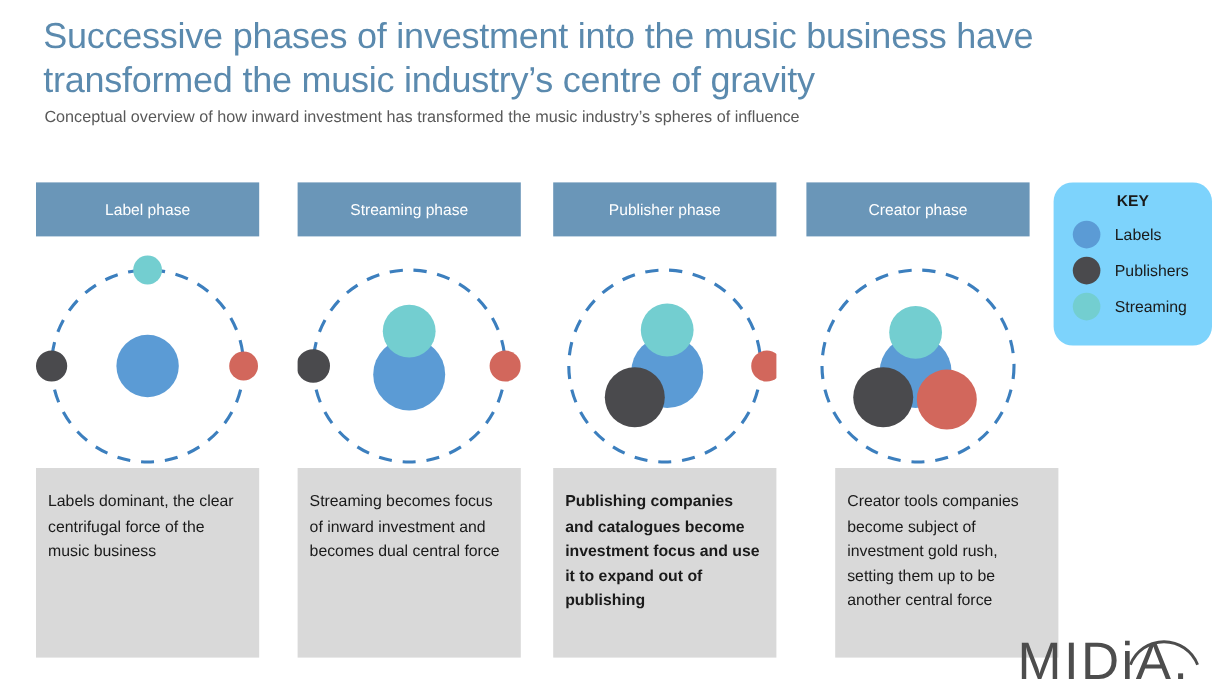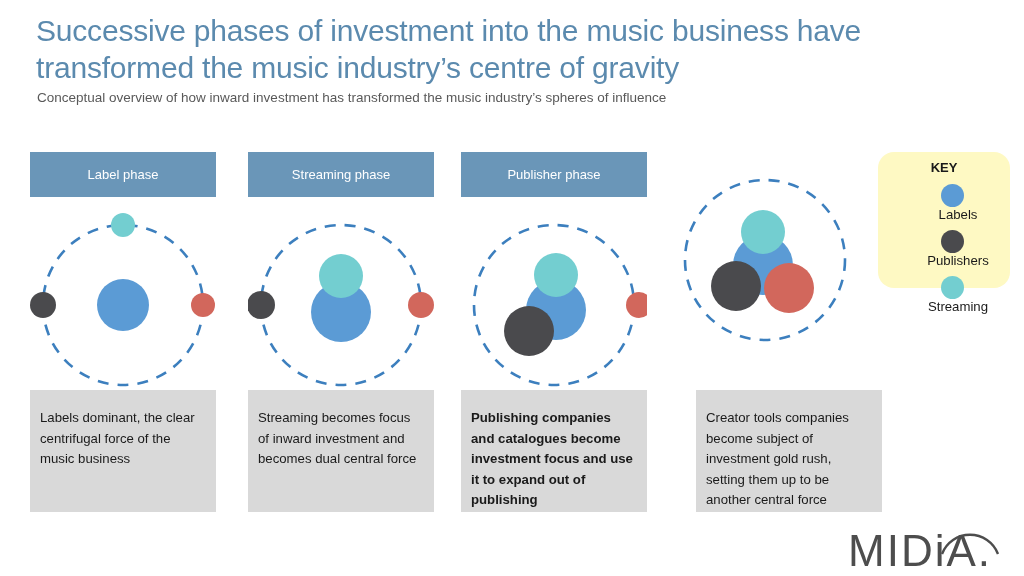--- a/index.html
+++ b/index.html
@@ -56,54 +56,53 @@
   .orbit-area {
     position: relative;
     height: 196px;
     margin-top: 10px;
   }
   .orbit-area svg { display: block; }
   .caption {
     position: absolute;
     top: 390px;
     width: 186px;
-    height: 122px;
+    height: 158px;
     background: #d9d9d9;
     box-sizing: border-box;
     padding: 18px 10px 10px 10px;
     font-size: 13.2px;
     line-height: 20.5px;
     color: #1a1a1a;
     white-space: pre-wrap;
   }
 
   
   #key-panel {
     position: absolute;
     left: 878px;
     top: 152px;
     width: 132px;
     height: 136px;
-    background: #fef9c3;
+    background: #7dd3fc;
     box-sizing: border-box;
     padding: 8px 0 0 0;
     border-radius: 16px;
   }
   #key-title {
     text-align: center;
     font-size: 13px;
     font-weight: bold;
     color: #1a1a1a;
     margin-bottom: 9px;
   }
   .key-row {
     display: flex;
     align-items: center;
     margin: 0 0 7px 16px;
-    flex-direction: column;
   }
   .key-dot {
     width: 23px;
     height: 23px;
     border-radius: 50%;
     flex: 0 0 auto;
   }
   .key-label {
     margin-left: 12px;
     font-size: 13.2px;
@@ -157,20 +156,21 @@
       <svg width="186" height="196" viewBox="0 0 186 196">
         <circle cx="93" cy="98" r="80" fill="none" stroke="#3c7fbe" stroke-width="2.6" stroke-dasharray="11 9" stroke-linecap="butt"></circle>
         <circle cx="95" cy="103" r="30" fill="#5b9bd5"></circle>
         <circle cx="95" cy="68" r="22" fill="#73ced0"></circle>
         <circle cx="68" cy="124" r="25" fill="#4a4a4d"></circle>
         <circle cx="178" cy="98" r="13" fill="#d2675c"></circle>
       </svg>
     </div>
 </div>
 <div class="phase-col" id="phase-3" style="left:672px;">
+  <div class="phase-header">Creator phase</div>
   <div class="orbit-area">
       <svg width="186" height="196" viewBox="0 0 186 196">
         <circle cx="93" cy="98" r="80" fill="none" stroke="#3c7fbe" stroke-width="2.6" stroke-dasharray="11 9" stroke-linecap="butt"></circle>
         <circle cx="91" cy="103" r="30" fill="#5b9bd5"></circle>
         <circle cx="91" cy="70" r="22" fill="#73ced0"></circle>
         <circle cx="64" cy="124" r="25" fill="#4a4a4d"></circle>
         <circle cx="117" cy="126" r="25" fill="#d2675c"></circle>
       </svg>
     </div>
 </div>

